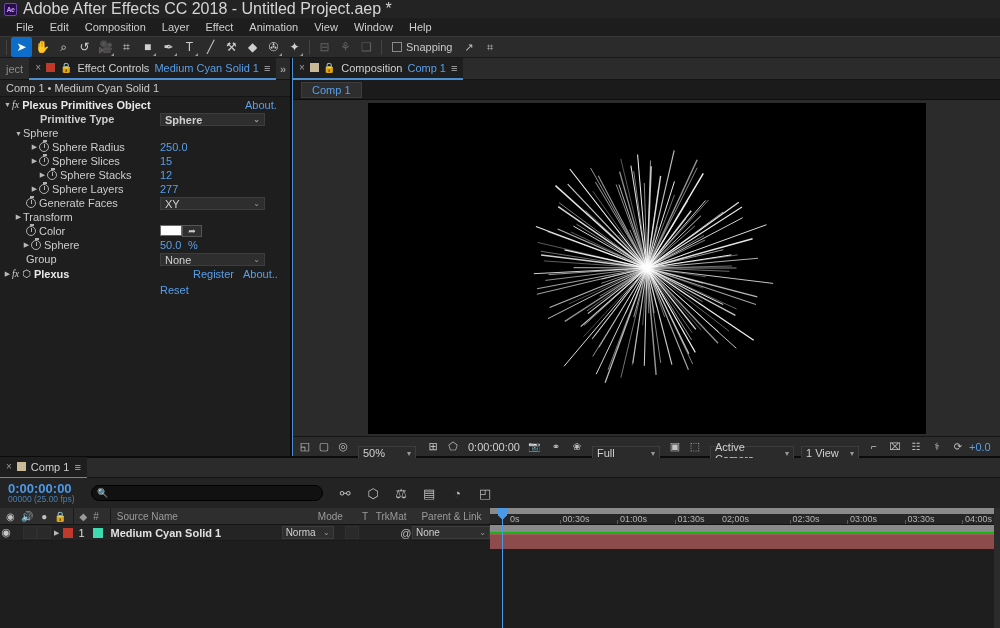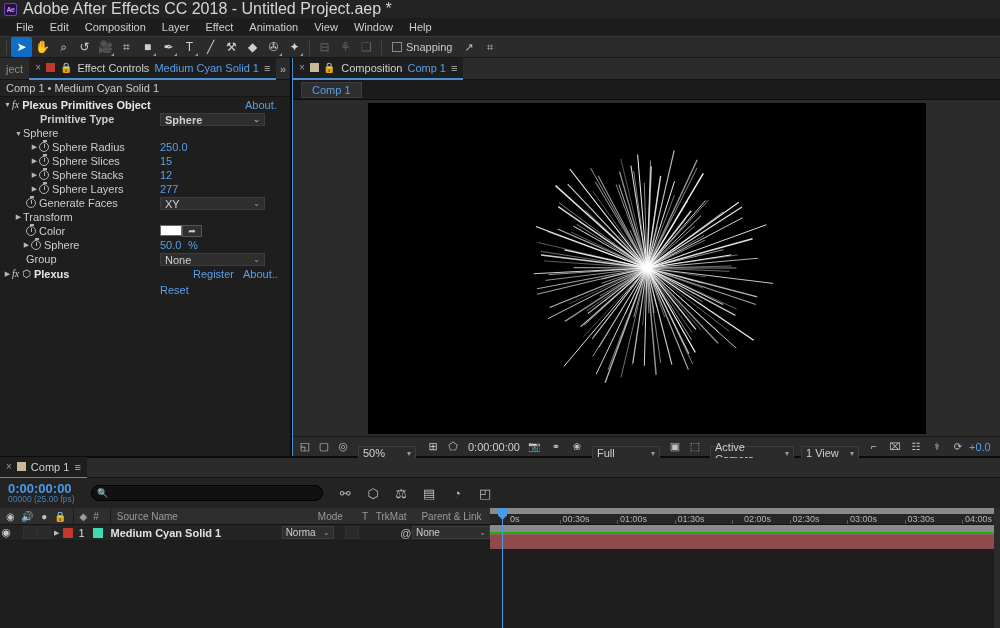--- a/index.html
+++ b/index.html
@@ -326,21 +326,21 @@
             <span class="stopw"></span>
             <span class="pname">Sphere Radius</span>
             <span class="pval">250.0</span>
           </div>
           <div class="prow" style="padding-left: 30px;">
             <span class="tri">▶</span>
             <span class="stopw"></span>
             <span class="pname">Sphere Slices</span>
             <span class="pval">15</span>
           </div>
-          <div class="prow" style="padding-left: 30px;">
+          <div class="prow" style="padding-left: 38px;">
             <span class="tri">▶</span>
             <span class="stopw"></span>
             <span class="pname">Sphere Stacks</span>
             <span class="pval">12</span>
           </div>
           <div class="prow" style="padding-left: 30px;">
             <span class="tri">▶</span>
             <span class="stopw"></span>
             <span class="pname">Sphere Layers</span>
             <span class="pval">277</span>
@@ -728,21 +728,21 @@
         <div class="ruler" id="ruler">
           <div class="ruler-top"></div>
         <div class="tick" style="left: 20px; text-align: right;">0s</div>
             <div class="tickline" style="left: 12px; top: 12px; height: 5px;"></div>
             <div class="tick" style="left: 72.5px;">00:30s</div>
             <div class="tickline" style="left: 69.5px; top: 12px; height: 5px;"></div>
             <div class="tick" style="left: 130px;">01:00s</div>
             <div class="tickline" style="left: 127px; top: 12px; height: 5px;"></div>
             <div class="tick" style="left: 187.5px;">01:30s</div>
             <div class="tickline" style="left: 184.5px; top: 12px; height: 5px;"></div>
-            <div class="tick" style="left: 254px;">02:00s</div>
+            <div class="tick" style="left: 232px;">02:00s</div>
             <div class="tickline" style="left: 242px; top: 12px; height: 5px;"></div>
             <div class="tick" style="left: 302.5px;">02:30s</div>
             <div class="tickline" style="left: 299.5px; top: 12px; height: 5px;"></div>
             <div class="tick" style="left: 360px;">03:00s</div>
             <div class="tickline" style="left: 357px; top: 12px; height: 5px;"></div>
             <div class="tick" style="left: 417.5px;">03:30s</div>
             <div class="tickline" style="left: 414.5px; top: 12px; height: 5px;"></div>
             <div class="tick" style="left: 475px;">04:00s</div>
             <div class="tickline" style="left: 472px; top: 12px; height: 5px;"></div>
           </div>

